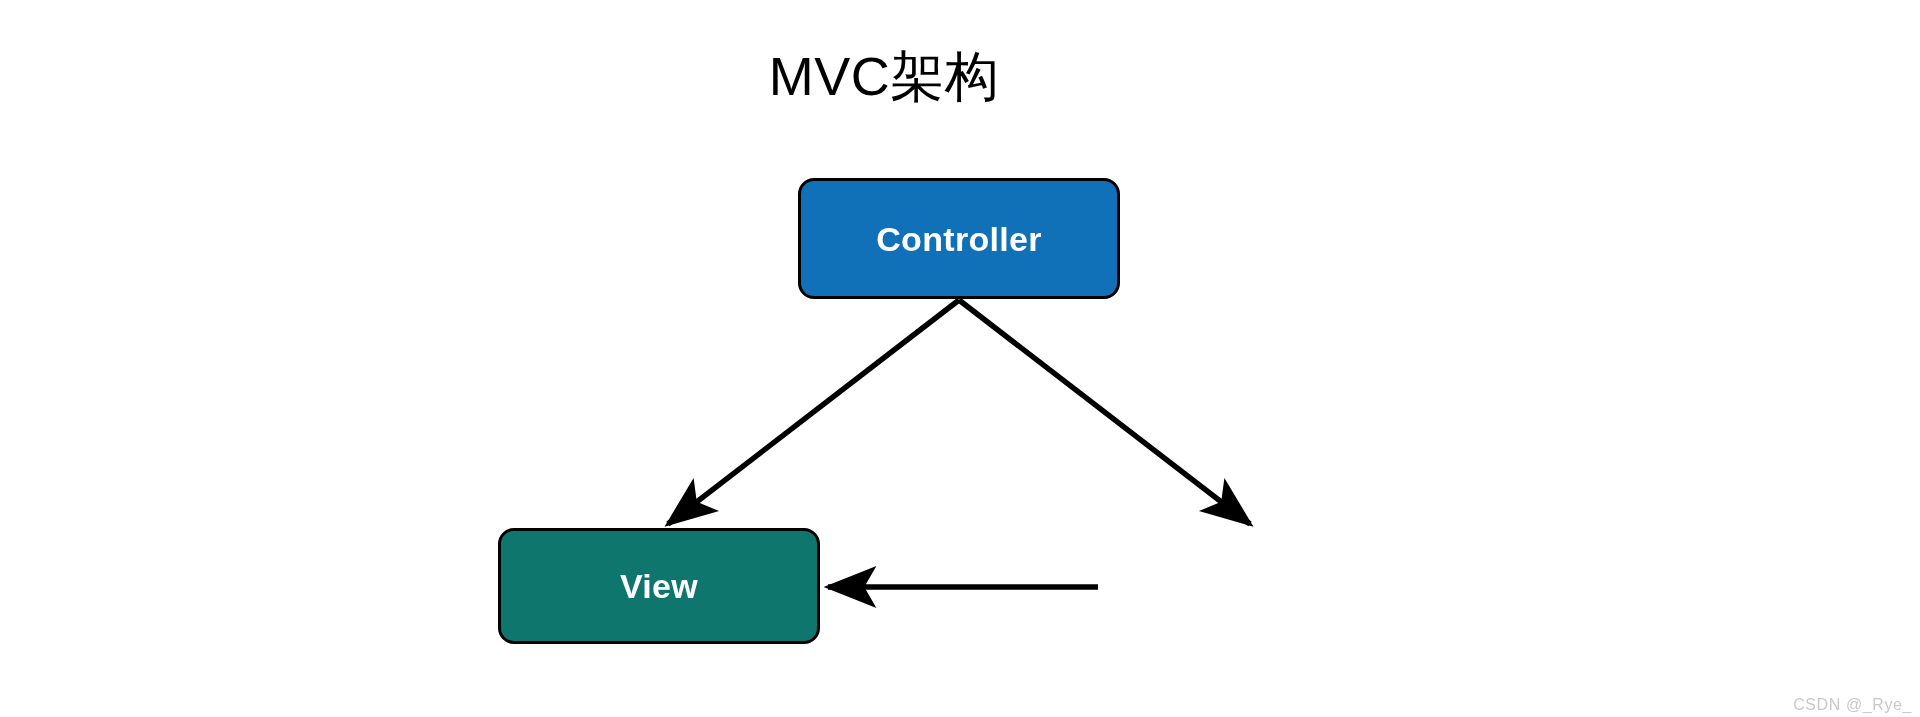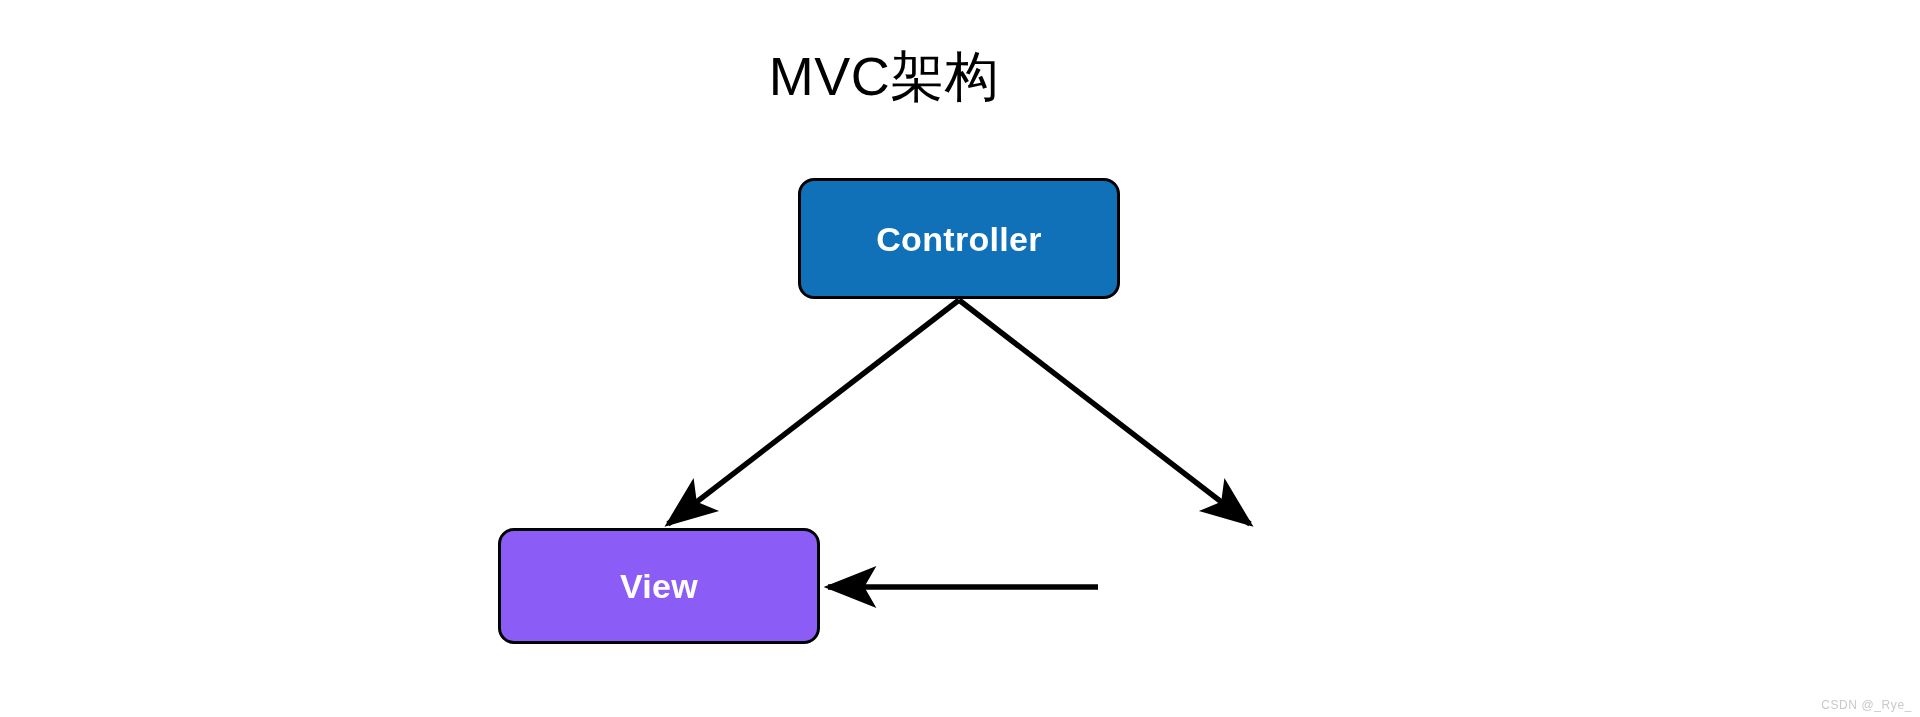--- a/index.html
+++ b/index.html
@@ -73,37 +73,37 @@
     top: 178px;
     width: 322px;
     height: 121px;
     background: #1070b8;
   }
   #node-view {
     left: 498px;
     top: 528px;
     width: 322px;
     height: 116px;
-    background: #8b5cf6;
+    background: #0f766e;
   }
   #node-model {
     left: 1098px;
     top: 528px;
     width: 325px;
     height: 116px;
     background: #45a32a;
   }
 
   
   #watermark {
     position: absolute;
     right: 8px;
     bottom: 4px;
     z-index: 3;
-    font-size: 12px;
+    font-size: 16px;
     line-height: 16px;
     color: #c9c9c9;
     letter-spacing: 0.6px;
     white-space: nowrap;
     margin-top: 24px;
   }
 </style>
 </head>
 <body>
 

